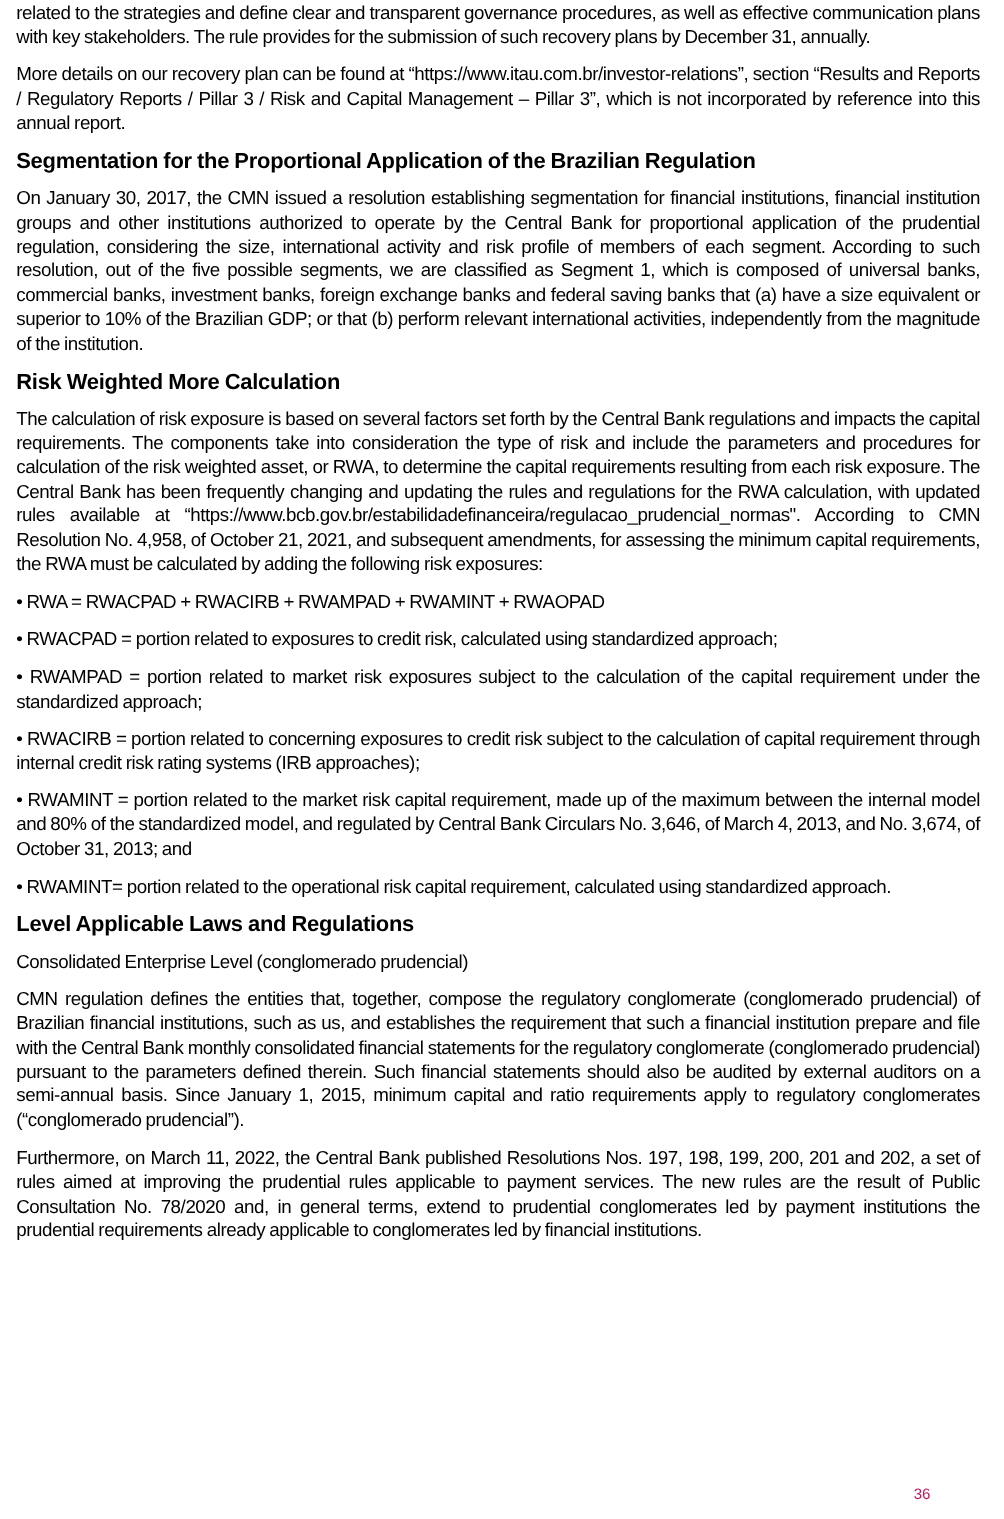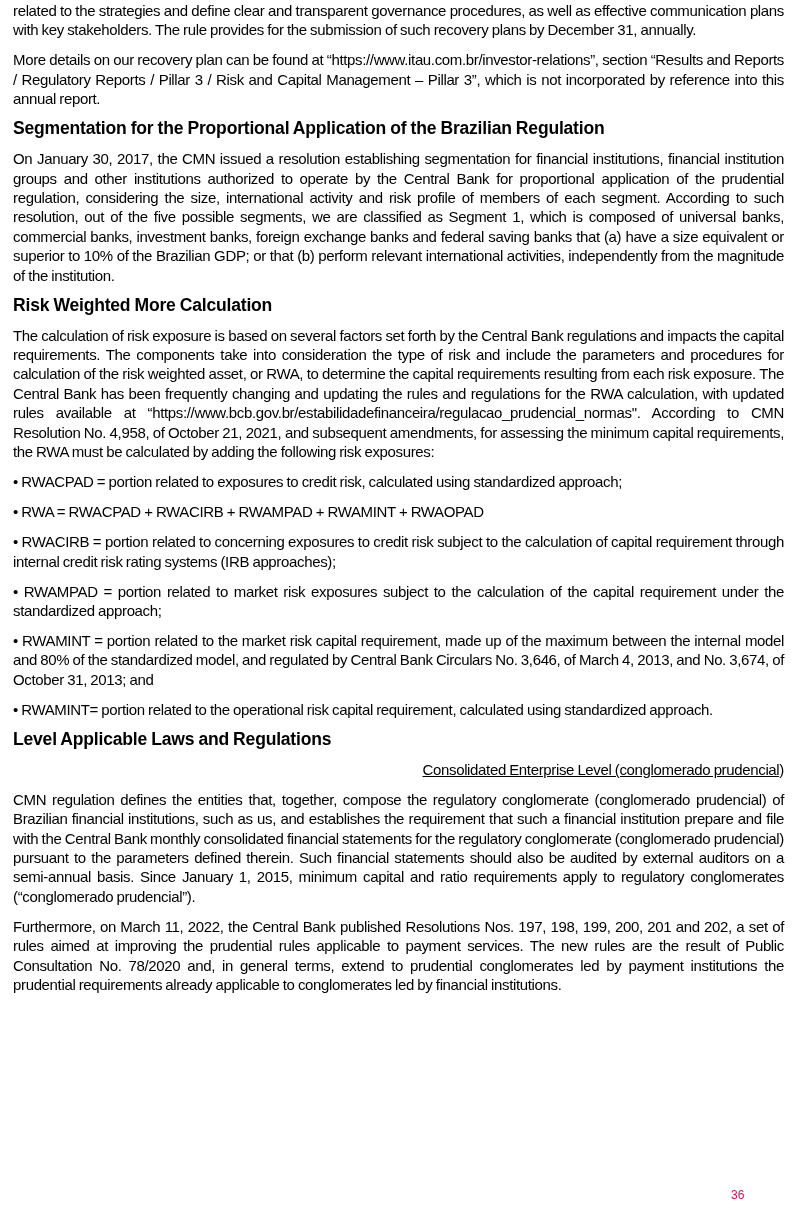--- a/index.html
+++ b/index.html
@@ -25,22 +25,20 @@
     margin: 0 0 10.6px 0;
     text-align: justify;
   }
   .h {
     margin: 0 0 10.6px 0;
     font-weight: bold;
     letter-spacing: -0.2px;
   }
   .sub {
     margin: 0 0 10.6px 0;
-    text-decoration: underline;
-    text-align: right;
   }
   .bullet::before { content: "\2022\00a0"; }
   .pagenum {
     position: absolute;
     left: 731px;
     top: 1188px;
     font-size: 12px;
     font-family: "Liberation Sans", sans-serif;
     color: #be185d;
   }
@@ -51,24 +49,24 @@
 <div class="page">
   <p class="p">related to the strategies and define clear and transparent governance procedures, as well as effective communication plans with key stakeholders. The rule provides for the submission of such recovery plans by December 31, annually.</p>
   <p class="p">More details on our recovery plan can be found at “https://www.itau.com.br/investor-relations”, section “Results and Reports / Regulatory Reports / Pillar 3 / Risk and Capital Management – Pillar 3”, which is not incorporated by reference into this annual report.</p>
 
   <h3 class="h">Segmentation for the Proportional Application of the Brazilian Regulation</h3>
   <p class="p">On January 30, 2017, the CMN issued a resolution establishing segmentation for financial institutions, financial institution groups and other institutions authorized to operate by the Central Bank for proportional application of the prudential regulation, considering the size, international activity and risk profile of members of each segment. According to such resolution, out of the five possible segments, we are classified as Segment 1, which is composed of universal banks, commercial banks, investment banks, foreign exchange banks and federal saving banks that (a) have a size equivalent or superior to 10% of the Brazilian GDP; or that (b) perform relevant international activities, independently from the magnitude of the institution.</p>
 
   <h3 class="h">Risk Weighted More Calculation</h3>
   <p class="p">The calculation of risk exposure is based on several factors set forth by the Central Bank regulations and impacts the capital requirements. The components take into consideration the type of risk and include the parameters and procedures for calculation of the risk weighted asset, or RWA, to determine the capital requirements resulting from each risk exposure. The Central Bank has been frequently changing and updating the rules and regulations for the RWA calculation, with updated rules available at “https://www.bcb.gov.br/estabilidadefinanceira/regulacao_prudencial_normas". According to CMN Resolution No. 4,958, of October 21, 2021, and subsequent amendments, for assessing the minimum capital requirements, the RWA must be calculated by adding the following risk exposures:</p>
 
+  <p class="p bullet">RWA = RWACPAD + RWACIRB + RWAMPAD + RWAMINT + RWAOPAD</p>
   <p class="p bullet">RWACPAD = portion related to exposures to credit risk, calculated using standardized approach;</p>
-  <p class="p bullet">RWA = RWACPAD + RWACIRB + RWAMPAD + RWAMINT + RWAOPAD</p>
+  <p class="p bullet">RWAMPAD = portion related to market risk exposures subject to the calculation of the capital requirement under the standardized approach;</p>
   <p class="p bullet">RWACIRB = portion related to concerning exposures to credit risk subject to the calculation of capital requirement through internal credit risk rating systems (IRB approaches);</p>
-  <p class="p bullet">RWAMPAD = portion related to market risk exposures subject to the calculation of the capital requirement under the standardized approach;</p>
   <p class="p bullet">RWAMINT = portion related to the market risk capital requirement, made up of the maximum between the internal model and 80% of the standardized model, and regulated by Central Bank Circulars No. 3,646, of March 4, 2013, and No. 3,674, of October 31, 2013; and</p>
   <p class="p bullet">RWAMINT= portion related to the operational risk capital requirement, calculated using standardized approach.</p>
 
   <h3 class="h">Level Applicable Laws and Regulations</h3>
   <p class="sub">Consolidated Enterprise Level (conglomerado prudencial)</p>
   <p class="p">CMN regulation defines the entities that, together, compose the regulatory conglomerate (conglomerado prudencial) of Brazilian financial institutions, such as us, and establishes the requirement that such a financial institution prepare and file with the Central Bank monthly consolidated financial statements for the regulatory conglomerate (conglomerado prudencial) pursuant to the parameters defined therein. Such financial statements should also be audited by external auditors on a semi-annual basis. Since January 1, 2015, minimum capital and ratio requirements apply to regulatory conglomerates (“conglomerado prudencial”).</p>
   <p class="p">Furthermore, on March 11, 2022, the Central Bank published Resolutions Nos. 197, 198, 199, 200, 201 and 202, a set of rules aimed at improving the prudential rules applicable to payment services. The new rules are the result of Public Consultation No. 78/2020 and, in general terms, extend to prudential conglomerates led by payment institutions the prudential requirements already applicable to conglomerates led by financial institutions.</p>
 </div>
 
 <div class="pagenum">36</div>

